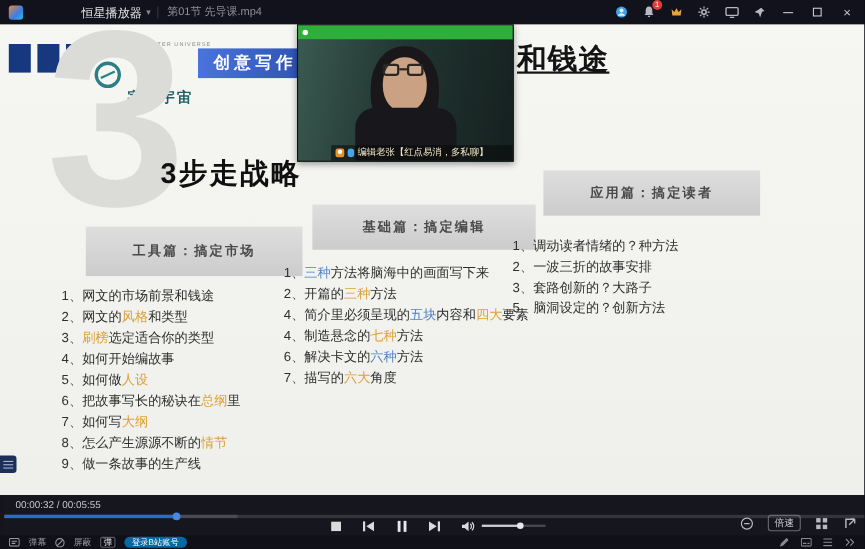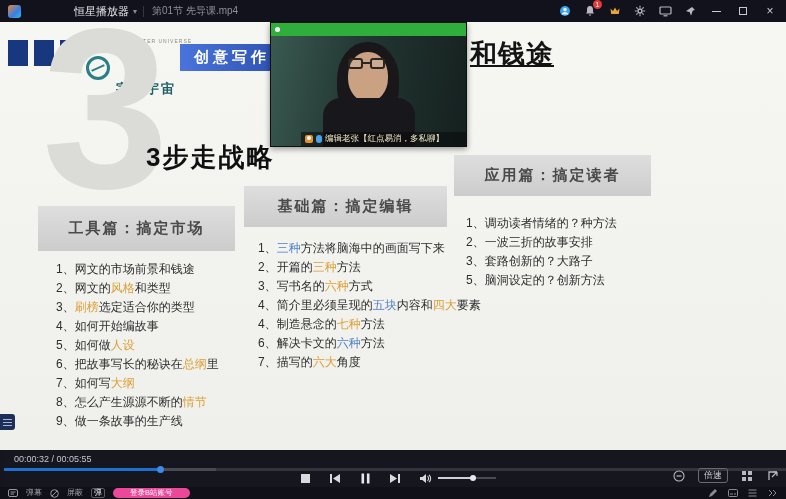--- a/index.html
+++ b/index.html
@@ -41,21 +41,21 @@
   .banner{position:absolute;left:180px;top:22px;width:104px;height:27px;
     background:linear-gradient(90deg,#4a74dc,#2c50ae);color:#fff;font-size:15px;font-weight:bold;
     letter-spacing:4px;display:flex;align-items:center;justify-content:center;}
   .slide-title-frag{position:absolute;left:470px;top:14px;font-size:27px;font-weight:bold;color:#141414;letter-spacing:1px;text-decoration:underline;}
 
   .watermark{position:absolute;left:42px;top:-28px;font-size:228px;font-weight:bold;color:#dbdbd8;line-height:1;}
   .strategy{position:absolute;left:146px;top:118px;font-size:26px;font-weight:bold;color:#101010;letter-spacing:2px;}
 
   .section-box{position:absolute;background:linear-gradient(180deg,#dedede,#cccccc);
     display:flex;align-items:center;justify-content:center;
-    font-size:15px;font-weight:bold;color:#4a4a4a;letter-spacing:2px;}
+    font-size:12px;font-weight:bold;color:#4a4a4a;letter-spacing:2px;margin-left:40px;}
   .sec-tool{left:38px;top:184px;width:197px;height:45px;}
   .sec-basic{left:244px;top:164px;width:203px;height:41px;}
   .sec-app{left:454px;top:133px;width:197px;height:41px;}
 
   .list{position:absolute;font-size:12px;color:#2e2e2e;}
   .list .list-item{line-height:19px;white-space:nowrap;}
   .list-tool{left:56px;top:238px;}
   .list-basic{left:258px;top:217px;}
   .list-app{left:466px;top:192px;}
   .hl-o{color:#dd9f33;}
@@ -105,21 +105,21 @@
   .right-controls{position:absolute;right:10px;bottom:4px;display:flex;align-items:center;gap:12px;}
   .speed-pill{border:1px solid #6a6a75;border-radius:3px;color:#d5d5dc;font-size:9px;padding:1px 5px;line-height:11px;}
   .rc-icon{display:flex;align-items:center;justify-content:center;width:14px;height:13px;}
 
   
   .bottombar{position:absolute;bottom:0;left:0;width:786px;height:12px;background:#101018;
     display:flex;align-items:center;padding:0 8px;gap:8px;z-index:40;}
   .bb-group{display:flex;align-items:center;gap:8px;justify-content:flex-end;}
   .bb-label{font-size:8px;color:#9a9aa5;line-height:10px;}
   .danmu-badge{font-size:8px;color:#e8e8ee;border:1px solid #5a5a66;border-radius:2px;line-height:8px;padding:0 2px;}
-  .login-pill{background:#ec4899;color:#fff;font-size:7.5px;line-height:10px;border-radius:6px;padding:0 17px;}
+  .login-pill{background:#0369a1;color:#fff;font-size:7.5px;line-height:10px;border-radius:6px;padding:0 7px;}
   .bb-right{margin-left:auto;display:flex;align-items:center;gap:9px;}
   .bb-icon{display:flex;align-items:center;justify-content:center;width:11px;height:10px;}
 </style>
 </head>
 <body>
 
 <div class="window">
 
   <div class="titlebar">
     <div class="app-logo"></div>
@@ -209,21 +209,20 @@
         <div class="list-item"><span>4、如何开始编故事</span></div>
         <div class="list-item"><span>5、如何做</span><span class="hl-o">人设</span></div>
         <div class="list-item"><span>6、把故事写长的秘诀在</span><span class="hl-o">总纲</span><span>里</span></div>
         <div class="list-item"><span>7、如何写</span><span class="hl-o">大纲</span></div>
         <div class="list-item"><span>8、怎么产生源源不断的</span><span class="hl-o">情节</span></div>
         <div class="list-item"><span>9、做一条故事的生产线</span></div>
       </div>
     <div class="list list-basic">
         <div class="list-item"><span>1、</span><span class="hl-b">三种</span><span>方法将脑海中的画面写下来</span></div>
         <div class="list-item"><span>2、开篇的</span><span class="hl-o">三种</span><span>方法</span></div>
-        <div class="list-item"><span>3、写书名的</span><span class="hl-o">六种</span><span>方式</span></div>
         <div class="list-item"><span>4、简介里必须呈现的</span><span class="hl-b">五块</span><span>内容和</span><span class="hl-o">四大</span><span>要素</span></div>
         <div class="list-item"><span>4、制造悬念的</span><span class="hl-o">七种</span><span>方法</span></div>
         <div class="list-item"><span>6、解决卡文的</span><span class="hl-b">六种</span><span>方法</span></div>
         <div class="list-item"><span>7、描写的</span><span class="hl-o">六大</span><span>角度</span></div>
       </div>
     <div class="list list-app">
         <div class="list-item"><span>1、调动读者情绪的？种方法</span></div>
         <div class="list-item"><span>2、一波三折的故事安排</span></div>
         <div class="list-item"><span>3、套路创新的？大路子</span></div>
         <div class="list-item"><span>5、脑洞设定的？创新方法</span></div>

